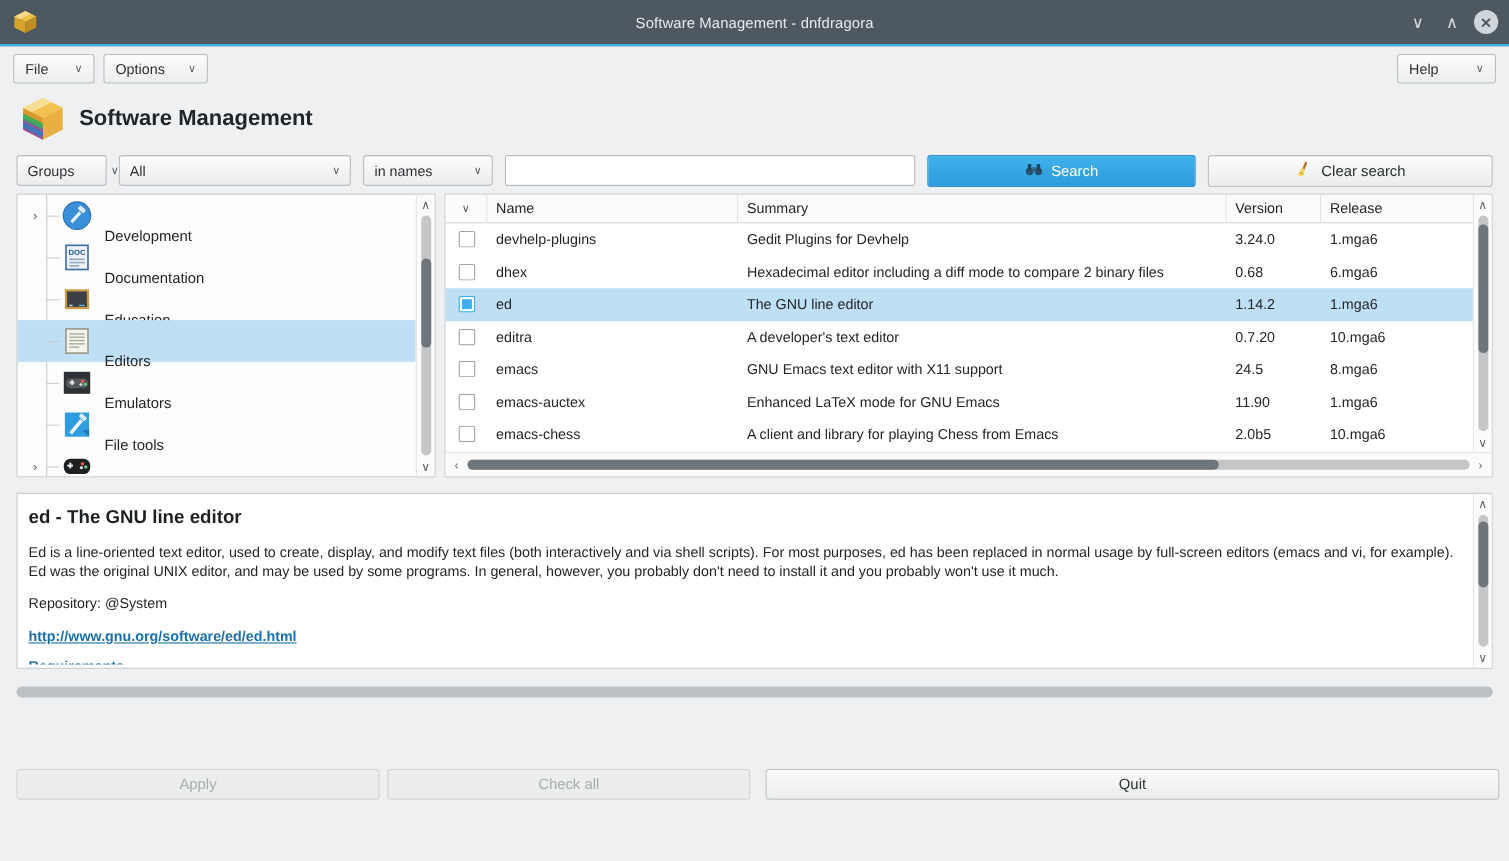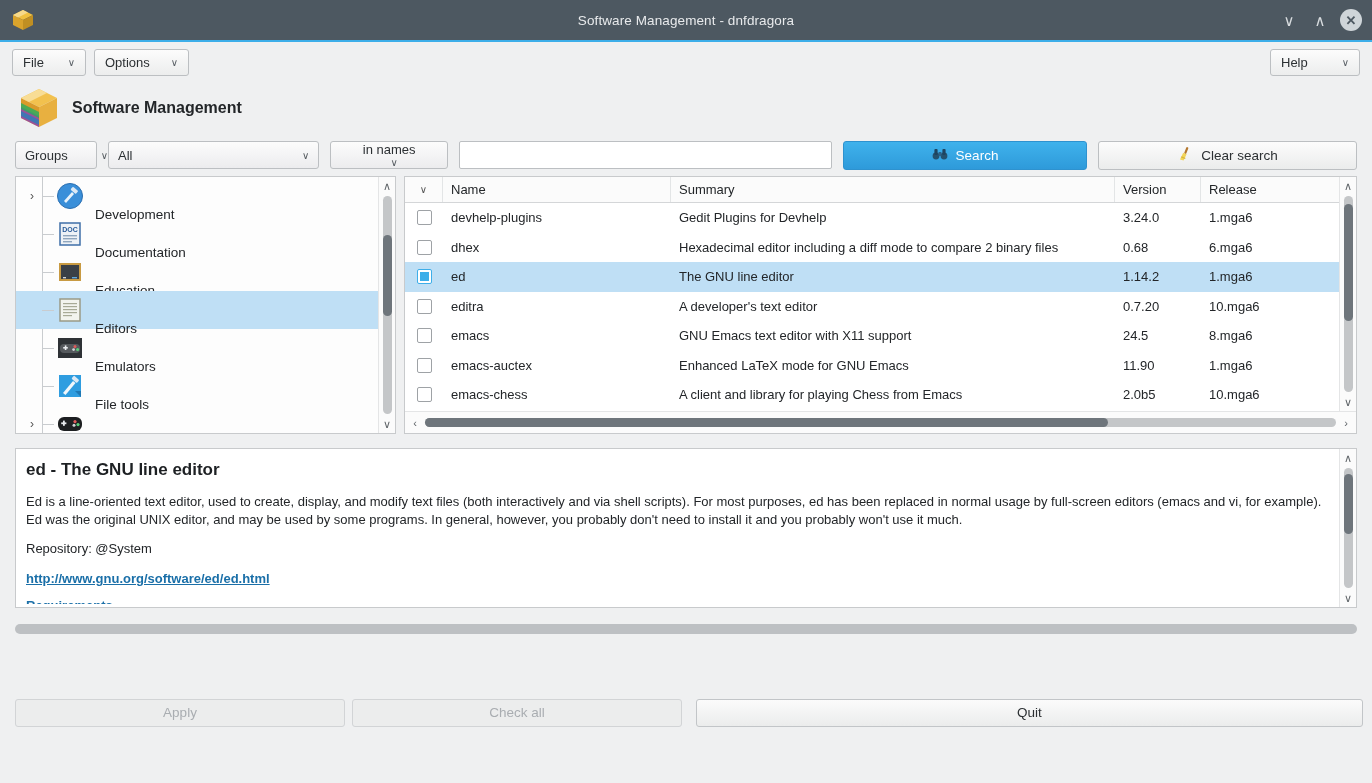--- a/index.html
+++ b/index.html
@@ -66,40 +66,40 @@
   .btn .caret { font-size: 10px; color: #5a6066; }
   .menu-spacer { flex: 1 1 auto; }
 
   
   .appheader {
     flex: 0 0 52px; height: 52px;
     display: flex; align-items: center;
     padding: 0 16px; gap: 10px;
   }
   .app-logo { width: 46px; height: 46px; position: relative; }
-  .app-title { font-size: 16px; font-weight: bold; color: #232629; }
+  .app-title { font-size: 20px; font-weight: bold; color: #232629; }
 
   
   .searchrow {
     flex: 0 0 42px; height: 42px;
     display: flex; align-items: center; gap: 11px;
     padding: 0 15px;
   }
   .combo {
     background: linear-gradient(#fcfcfc, #ececee);
     border: 1px solid #bcbfc2; border-radius: 3px;
     height: 28px; font-size: 13px; color: #2c3033;
     display: flex; align-items: center;
     padding: 0 9px; cursor: default; white-space: nowrap;
   }
   .combo .lbl { flex: 1 1 auto; }
   .combo .caret { font-size: 10px; color: #565c61; margin-left: 10px; }
   .combo-groups { width: 82px; gap: 23px; }
   .combo-all { width: 228px; }
-  .combo-innames { width: 126px; flex-direction: column; }
+  .combo-innames { width: 126px; }
   .search-input {
     flex: 0 0 373px; height: 28px;
     background: #fff; border: 1px solid #bcbfc2; border-radius: 2px;
     font-size: 13px; padding: 0 7px; color: #232629;
     font-family: "Liberation Sans", sans-serif;
   }
   .btn-search {
     flex: 0 0 244px; height: 29px;
     background: linear-gradient(#3fb2ec, #2e9ada);
     border: 1px solid #2e92cf; border-radius: 3px;

